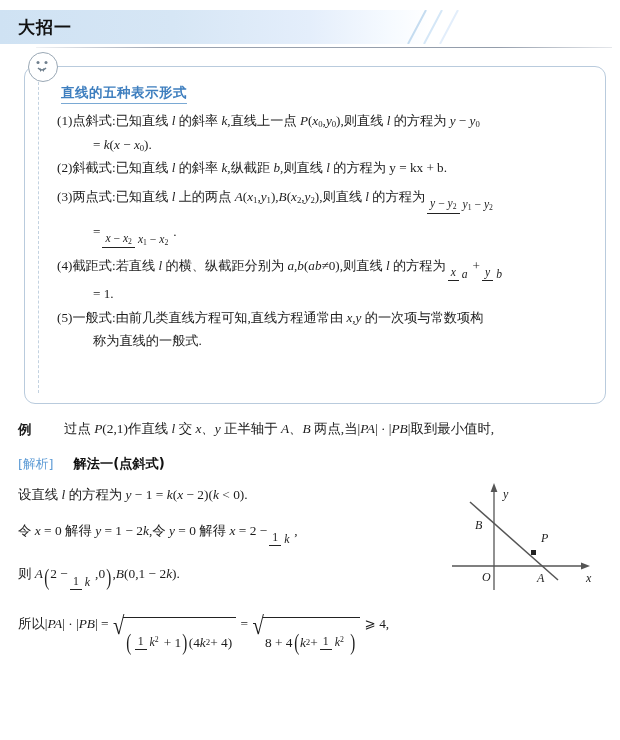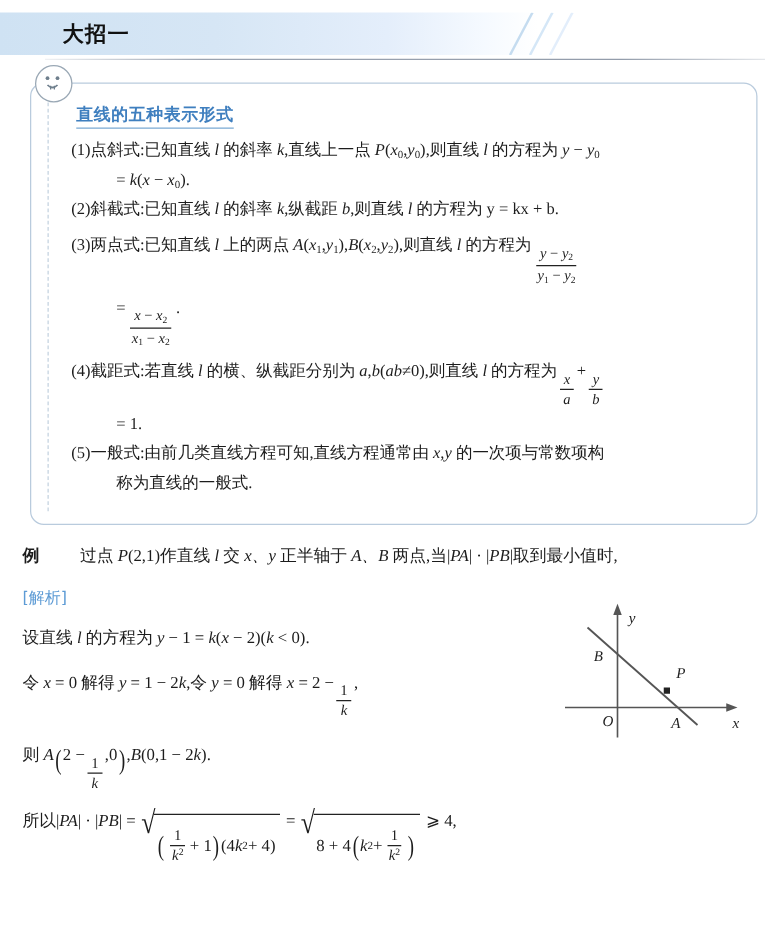--- a/index.html
+++ b/index.html
@@ -35,21 +35,20 @@
     left: 18px;
     top: 10px;
     height: 34px;
     display: flex;
     align-items: center;
     font-family: "DejaVu Sans", sans-serif;
     font-weight: bold;
     font-size: 17px;
     letter-spacing: 1px;
     color: #111;
-    margin-left: 32px;
   }
   .header-title {
     position: absolute;
     left: 118px;
     top: 10px;
     height: 34px;
     display: flex;
     align-items: center;
     font-family: "DejaVu Sans", sans-serif;
     font-weight: bold;
@@ -206,21 +205,21 @@
     height: 120px;
   }
 
   
   i, .mi {
     font-family: "Liberation Serif", "DejaVu Serif", serif;
     font-style: italic;
   }
   .frac {
     display: inline-flex;
-    flex-direction: column;
+    flex-direction: row;
     align-items: center;
     vertical-align: -0.52em;
     margin: 0 2px;
     line-height: 1.12;
     font-size: 0.88em;
   }
   .frac > .num {
     border-bottom: 1px solid #222;
     padding: 0 3px 1px 3px;
   }
@@ -360,20 +359,21 @@
     <span class="ex-label">例</span>
     <span class="ex-text">
       <span>过点</span>&nbsp;<i>P</i>(2,1)<span>作直线</span>&nbsp;<i>l</i>&nbsp;<span>交</span>&nbsp;<i>x、y</i>&nbsp;<span>正半轴于</span>&nbsp;<i>A、B</i>&nbsp;<span>两点,当</span>|<i>PA</i>|&nbsp;<span>·</span>&nbsp;|<i>PB</i>|<span>取到最小值时,</span>
     </span>
   </div>
 </div>
 
 <div class="solution">
   <div class="sol-head">
     <span class="sol-tag">[解析]</span>
+    <span class="sol-method">解法一(点斜式)</span>
   </div>
 
   <div class="sol-line">
     <span>设直线</span>&nbsp;<i>l</i>&nbsp;<span>的方程为</span>&nbsp;<span><i>y</i> − 1 = <i>k</i>(<i>x</i> − 2)(<i>k</i> &lt; 0).</span>
   </div>
 
   <div class="sol-line gap">
     <span>令</span>&nbsp;<i>x</i> = 0&nbsp;<span>解得</span>&nbsp;<i>y</i> = 1 − 2<i>k</i><span>,令</span>&nbsp;<i>y</i> = 0&nbsp;<span>解得</span>&nbsp;<i>x</i> = 2 −<span class="frac">
         <span class="num">1</span>
         <span class="den"><i>k</i></span>

